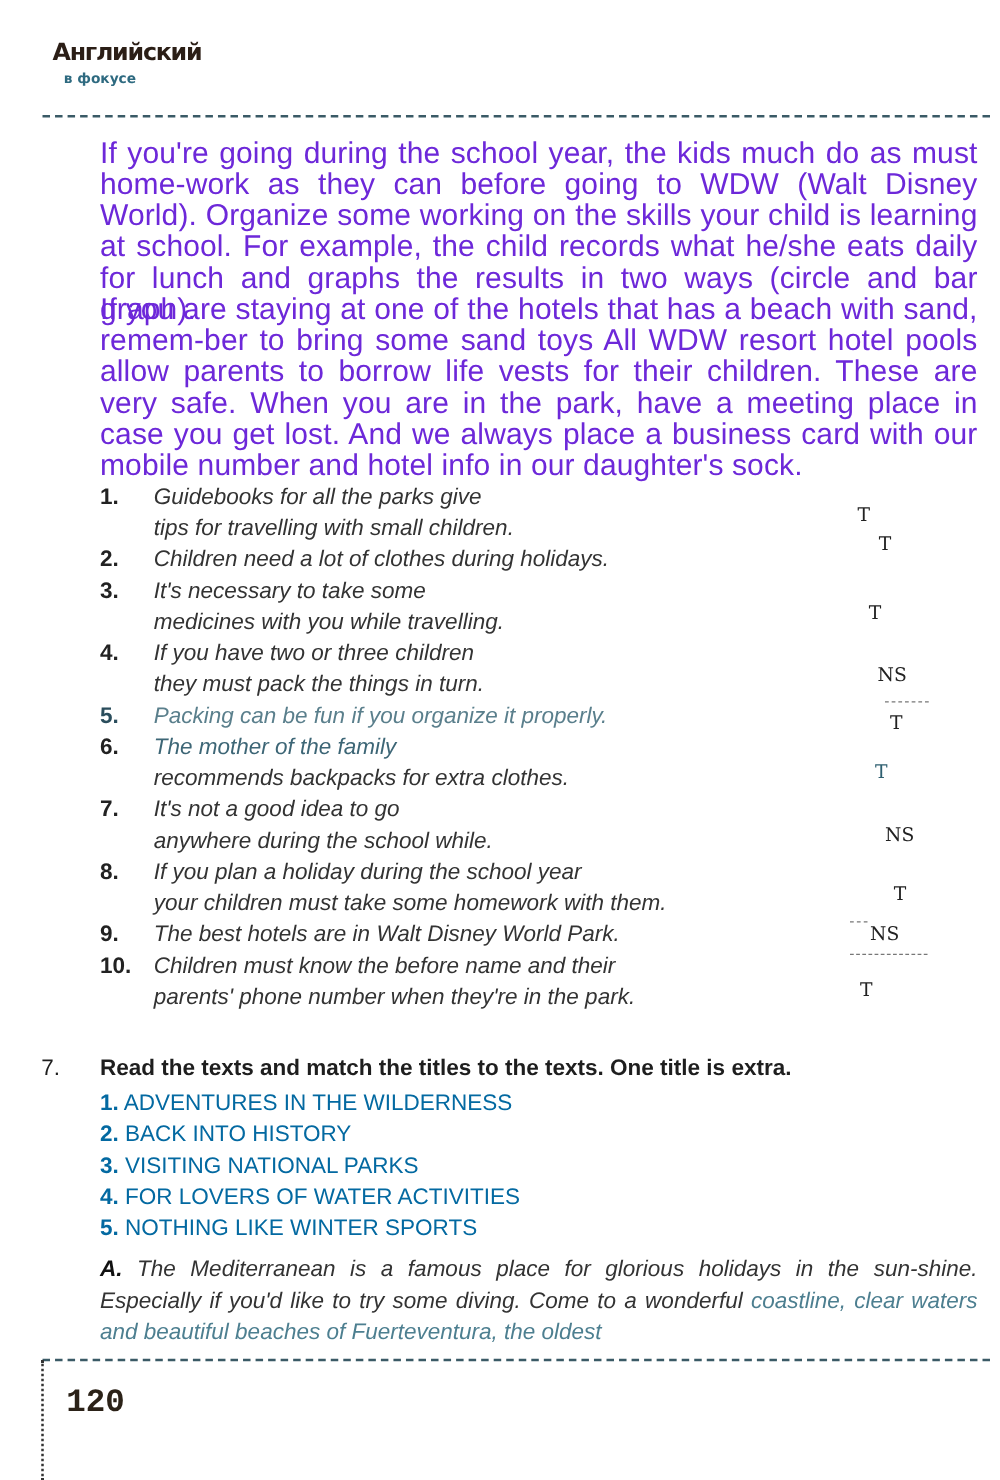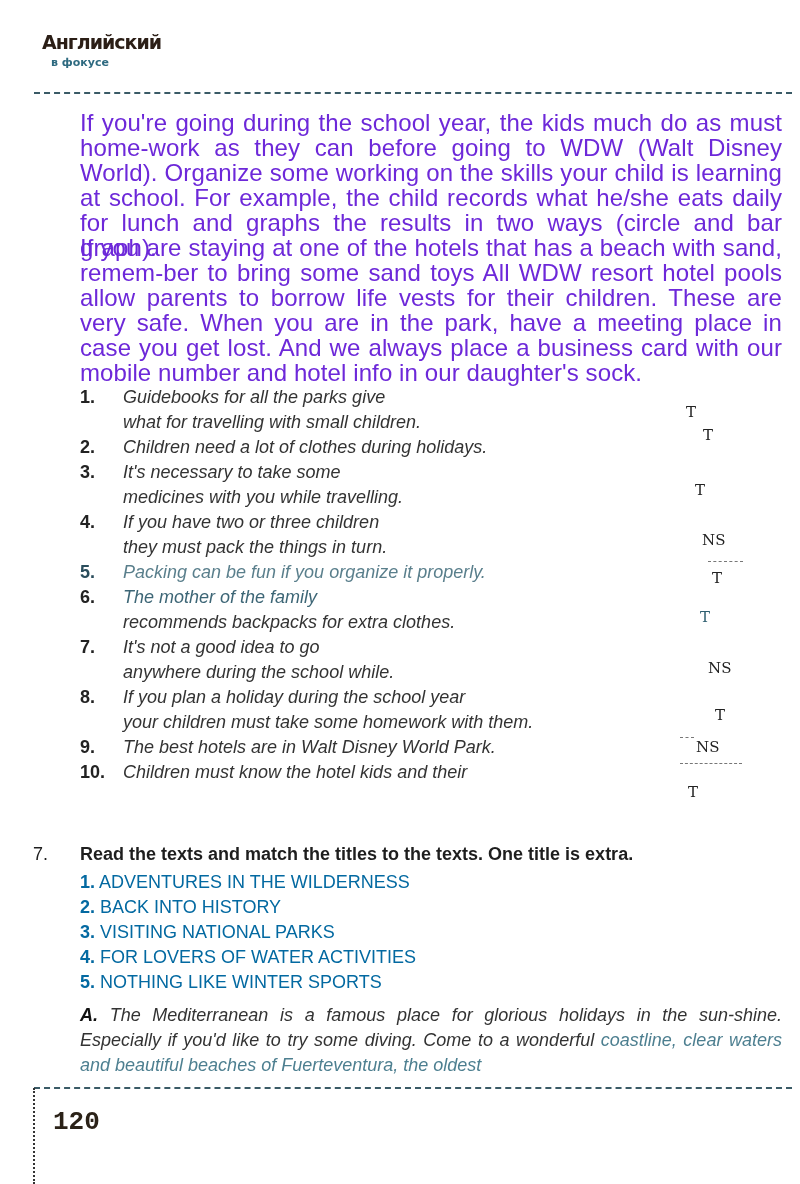--- a/index.html
+++ b/index.html
@@ -80,21 +80,21 @@
 <div class="rule top"></div>
 
 <div class="para p1">If you're going during the school year, the kids much do as must home-work as they can before going to WDW (Walt Disney World). Organize some working on the skills your child is learning at school. For example, the child records what he/she eats daily for lunch and graphs the results in two ways (circle and bar graph).</div>
 <div class="para p2">If you are staying at one of the hotels that has a beach with sand, remem-ber to bring some sand toys  All WDW resort hotel pools allow parents to borrow life vests for their children. These are very safe. When you are in the park, have a meeting place in case you get lost. And we always place a business card with our mobile number and hotel info in our daughter's sock.</div>
 
 <div class="stmts">
   <div class="stmt">
     <span class="num">1.</span>
     <div class="text">
         <div>Guidebooks for all the parks give</div>
-        <div>what for travelling with small children.</div>
+        <div>tips for travelling with small children.</div>
       </div>
   </div>
   <div class="stmt">
     <span class="num">2.</span>
     <div class="text">
         <div>Children need a lot of clothes during holidays.</div>
       </div>
   </div>
   <div class="stmt">
     <span class="num">3.</span>
@@ -139,21 +139,22 @@
   </div>
   <div class="stmt">
     <span class="num">9.</span>
     <div class="text">
         <div>The best hotels are in Walt Disney World Park.</div>
       </div>
   </div>
   <div class="stmt">
     <span class="num">10.</span>
     <div class="text">
-        <div>Children must know the hotel kids and their</div>
+        <div>Children must know the before name and their</div>
+        <div>parents' phone number when they're in the park.</div>
       </div>
   </div>
 </div>
 
 <span class="answer" style="left:686px; top:403px;">T</span>
 <span class="answer" style="left:703px; top:426px;">T</span>
 <span class="answer" style="left:695px; top:481px;">T</span>
 <span class="answer" style="left:702px; top:531px;">NS</span>
 <span class="ans-line" style="left:708px; top:561px; width:35px;"></span>
 <span class="answer" style="left:712px; top:569px;">T</span>

